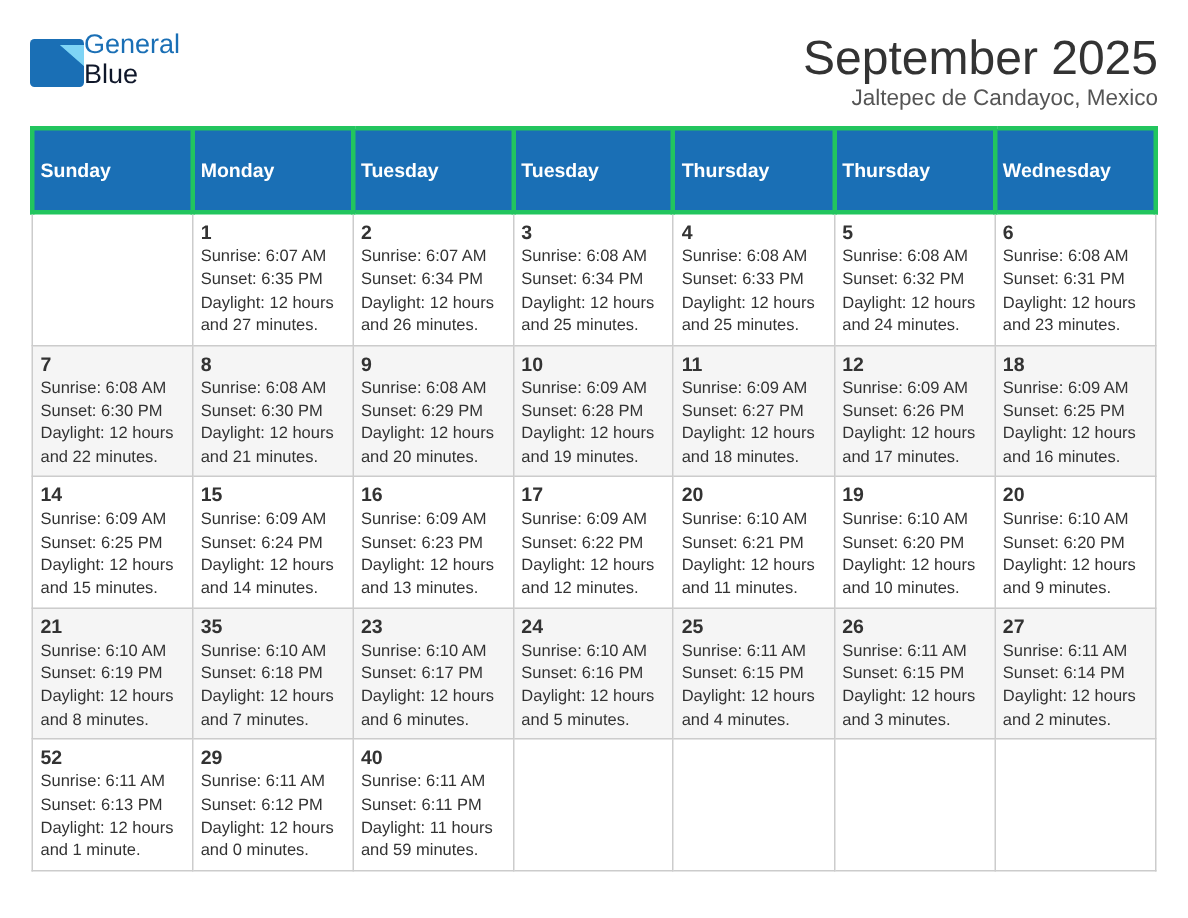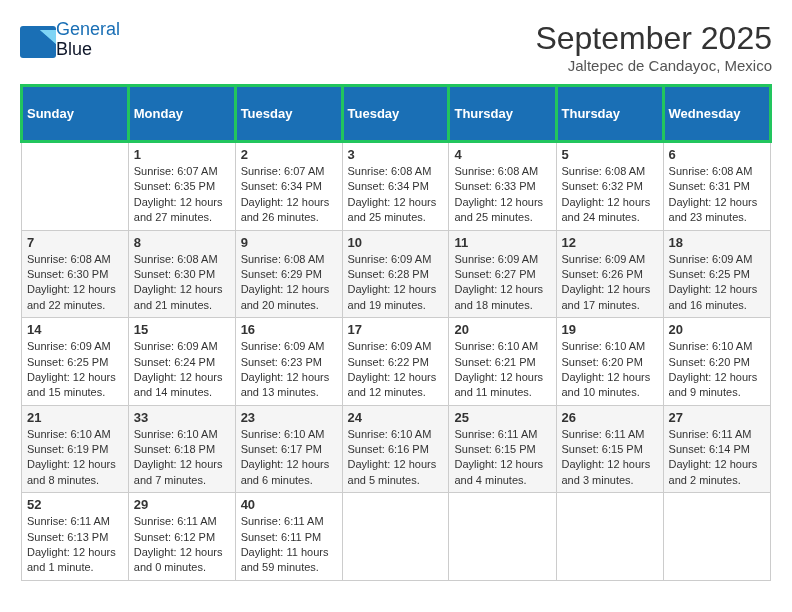--- a/index.html
+++ b/index.html
@@ -278,21 +278,21 @@
       </tr>
       <tr>
         <td>
           <span class="day-num">21</span>
           <div class="day-info" style="white-space: pre-line;">Sunrise: 6:10 AM
 Sunset: 6:19 PM
 Daylight: 12 hours
 and 8 minutes.</div>
         </td>
         <td>
-          <span class="day-num">33</span>
+          <span class="day-num">35</span>
           <div class="day-info" style="white-space: pre-line;">Sunrise: 6:10 AM
 Sunset: 6:18 PM
 Daylight: 12 hours
 and 7 minutes.</div>
         </td>
         <td>
           <span class="day-num">23</span>
           <div class="day-info" style="white-space: pre-line;">Sunrise: 6:10 AM
 Sunset: 6:17 PM
 Daylight: 12 hours

